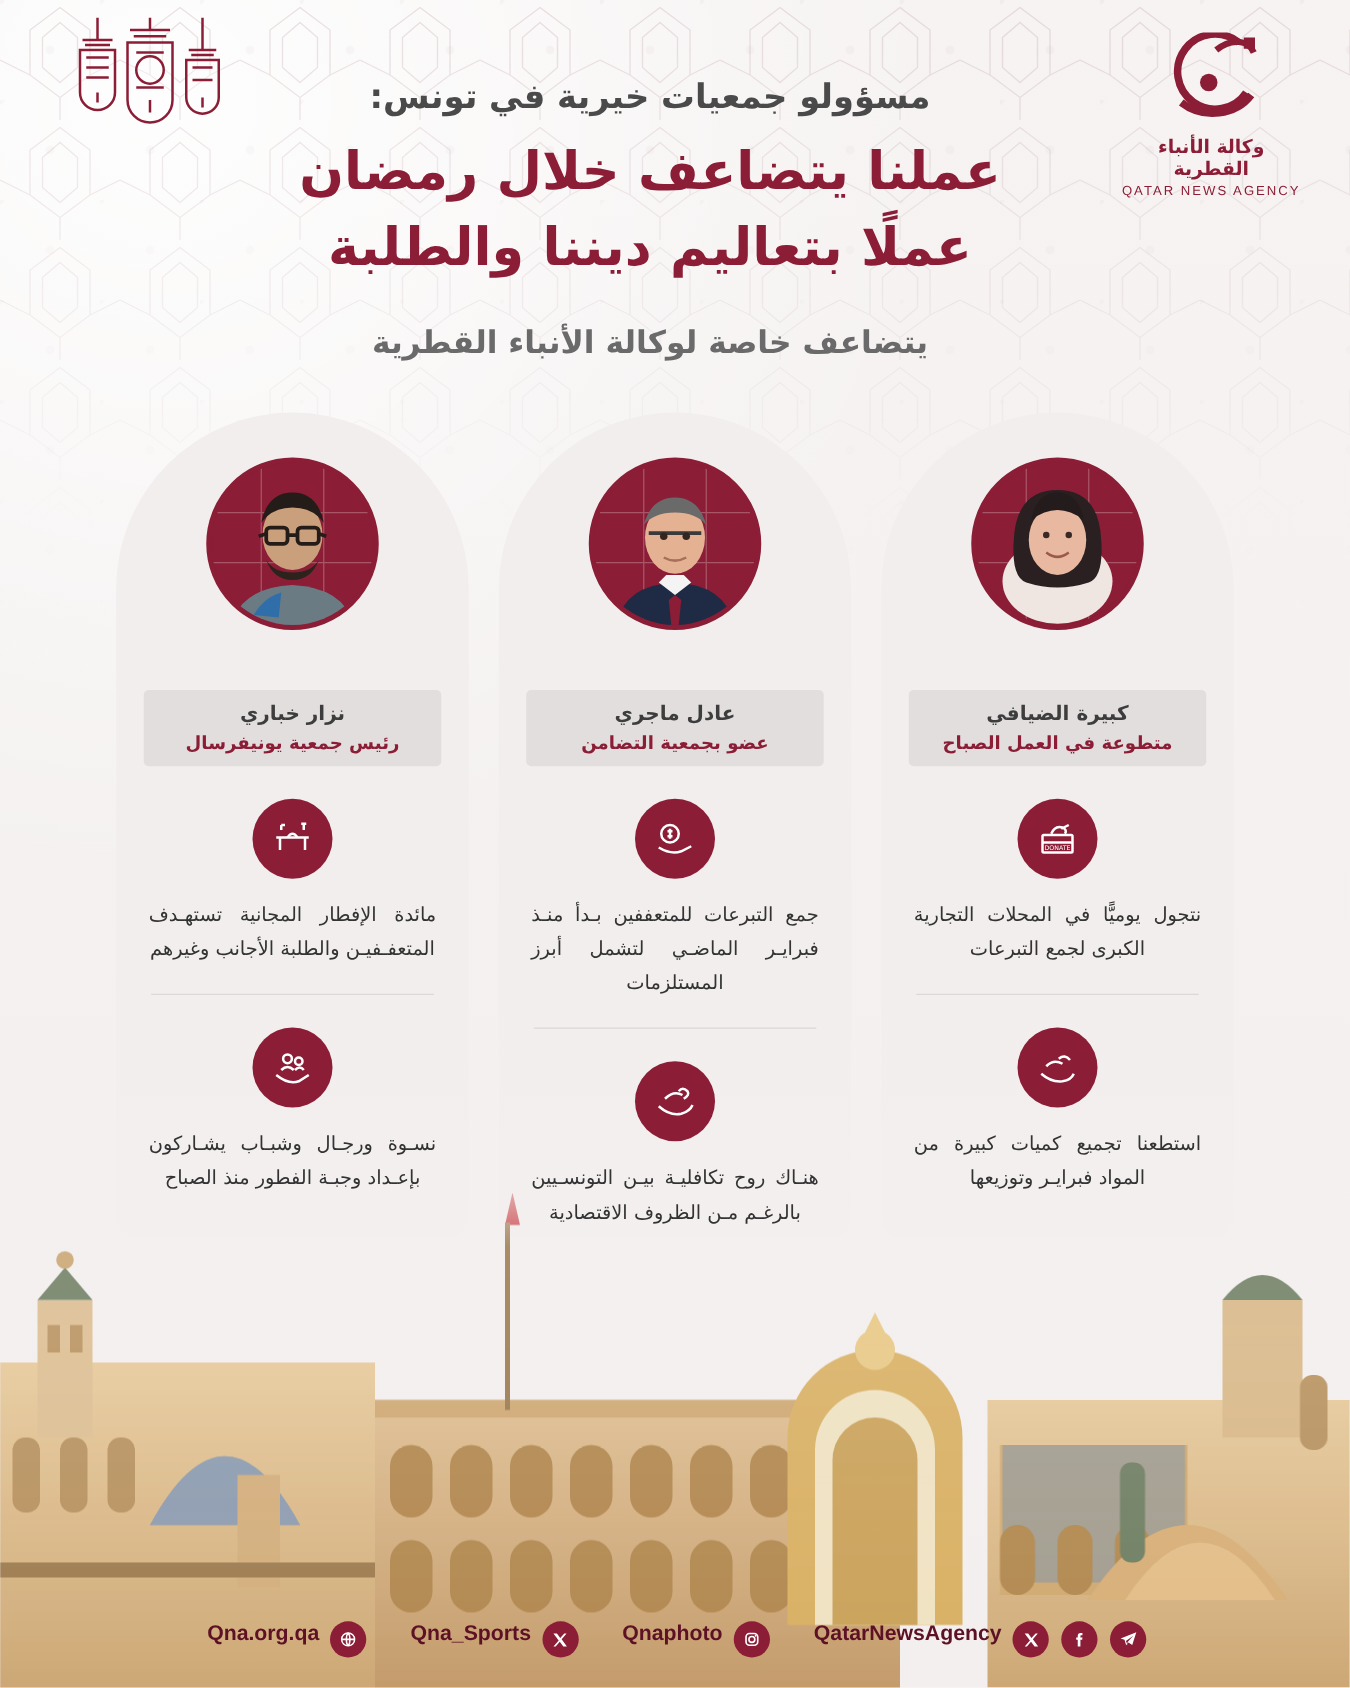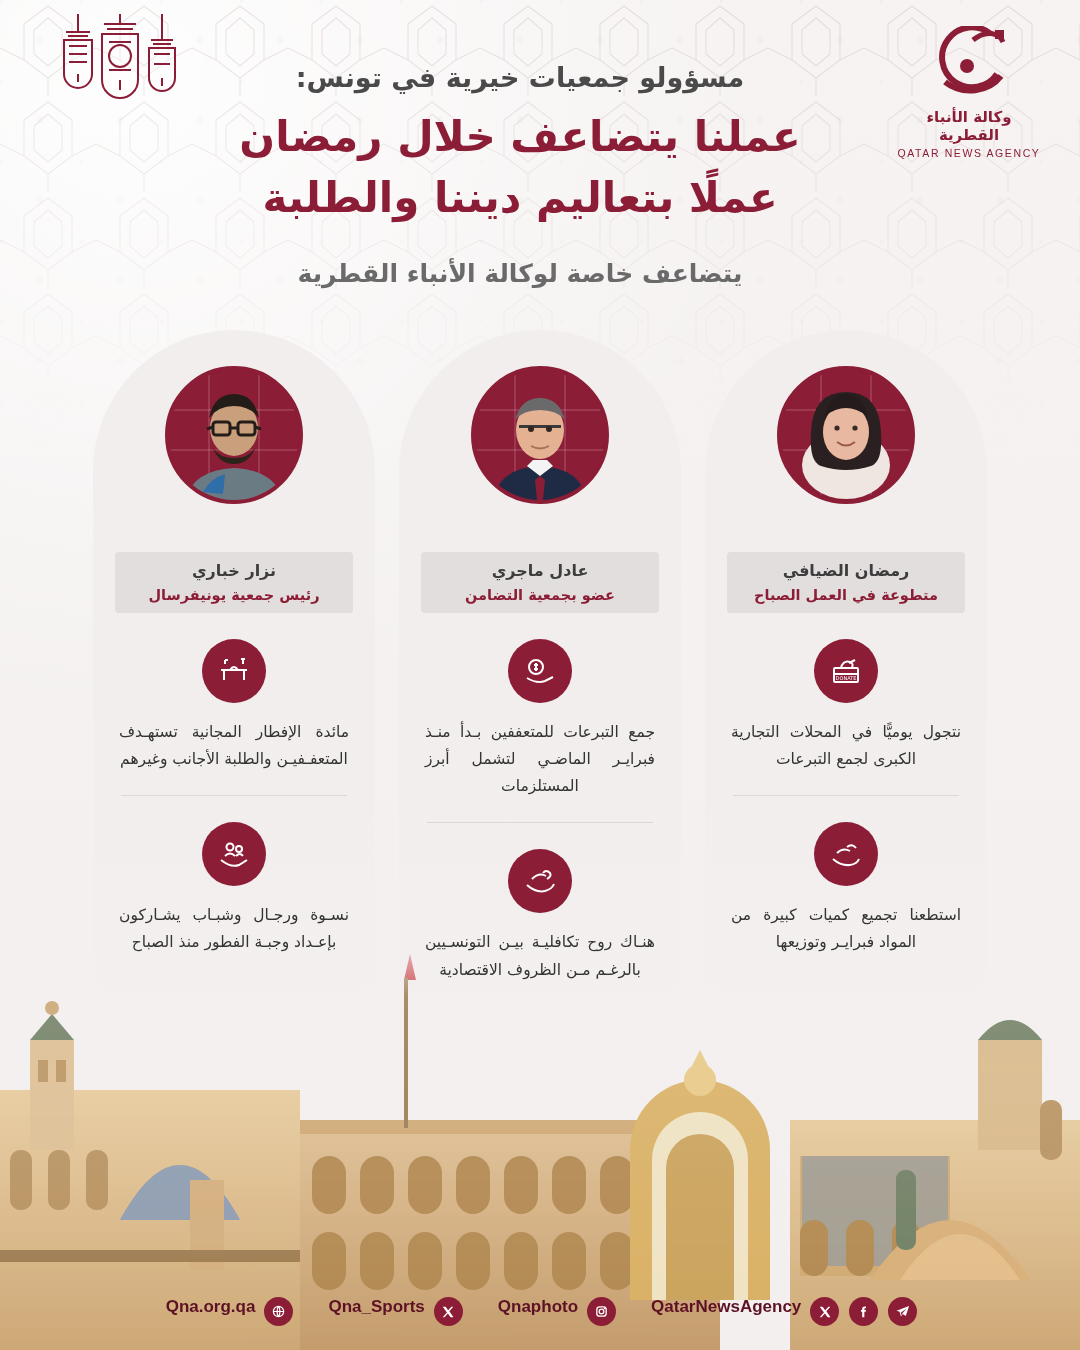--- a/index.html
+++ b/index.html
@@ -195,21 +195,21 @@
             <path d="M30 62 q2 -40 35 -40 q33 0 35 40 q2 30 -10 34 q-25 8 -50 0 q-12 -4 -10 -34z" fill="#2a2022"></path>
             <ellipse cx="65" cy="62" rx="23" ry="28" fill="#e8b9a0"></ellipse>
             <path d="M44 46 q21 -16 42 0 q-4 -22 -21 -22 q-17 0 -21 22z" fill="#241b1d"></path>
             <path d="M56 72 q9 7 18 0" stroke="#9c5a49" fill="none" stroke-width="2"></path>
             <circle cx="56" cy="58" r="2.6" fill="#3a2a27"></circle>
               <circle cx="74" cy="58" r="2.6" fill="#3a2a27"></circle>
           </svg>
         </div>
       </div>
       <div class="namebar">
-        <div class="name">رمضان الضيافي</div>
+        <div class="name">كبيرة الضيافي</div>
         <div class="role">متطوعة في العمل الصباح</div>
       </div>
 
       <div class="point">
         <div class="badge">
           <svg width="34" height="34" viewBox="0 0 34 34" fill="none" stroke="#fff" stroke-width="2">
             <rect x="5" y="14" width="24" height="14" rx="1"></rect>
             <path d="M5 20 h24"></path>
               <text x="17" y="26" font-size="5" fill="#fff" text-anchor="middle" stroke="none">DONATE</text>
             <path d="M12 13 q3 -7 9 -5 q4 2 2 5"></path>

